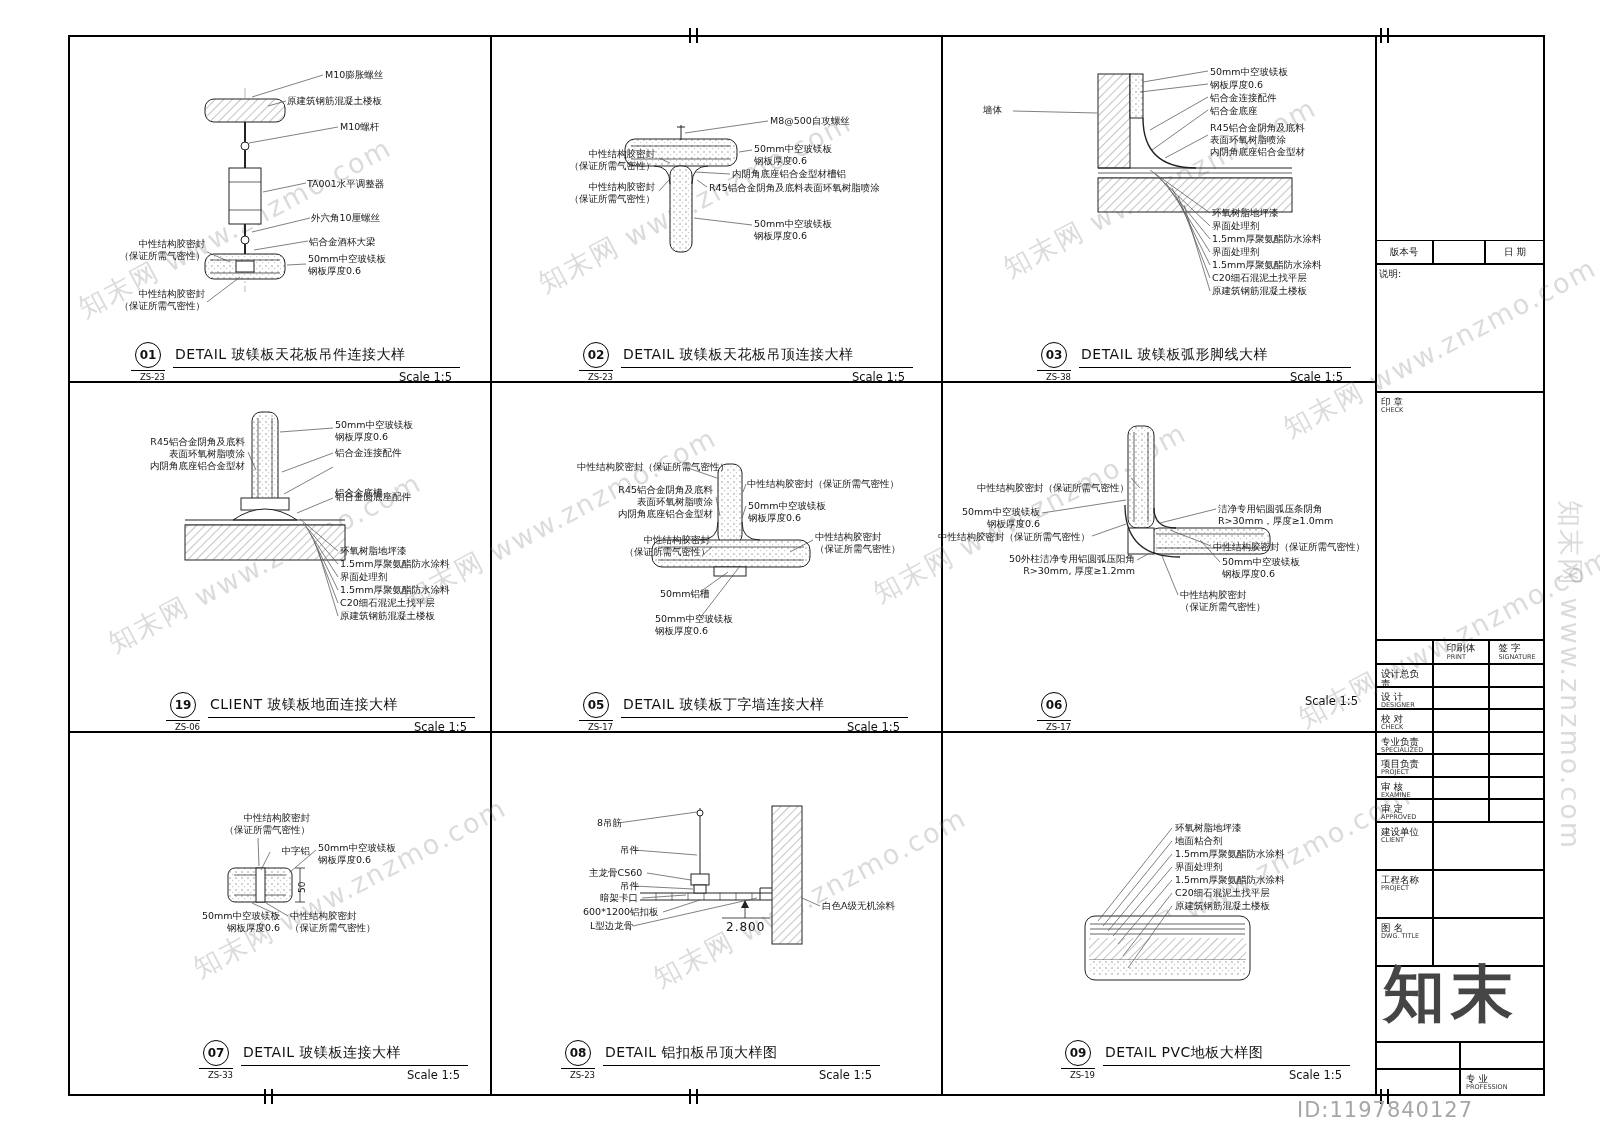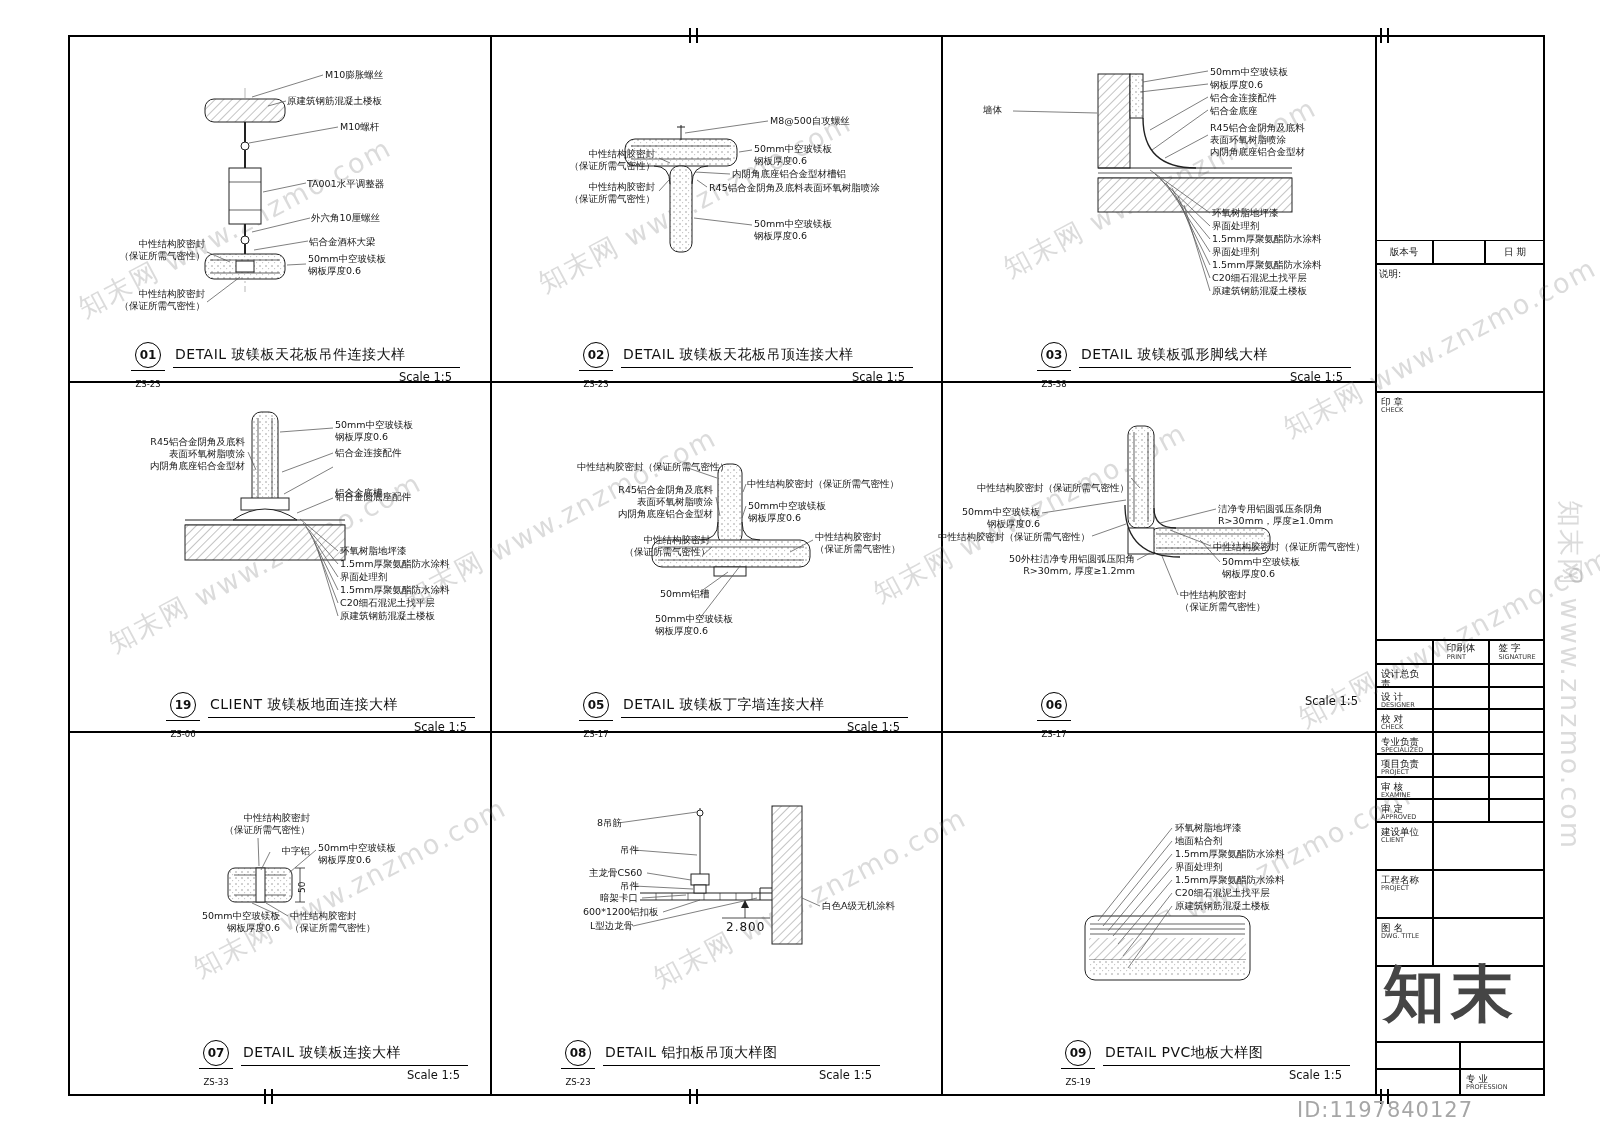--- a/index.html
+++ b/index.html
@@ -12,21 +12,21 @@
   .tick{position:absolute;width:2px;height:15px;background:#000;}
   svg.geo{position:absolute;left:0;top:0;pointer-events:none;}
   .lbl{position:absolute;font-size:9.5px;line-height:1.28;white-space:pre-line;color:#151515;}
   .lbl.ra{text-align:right;}
   .lbl.rot{transform:rotate(-90deg);transform-origin:left top;font-size:9px;}
   .lbl.dimtxt{font-size:12px;letter-spacing:1px;}
   .ptitle{position:absolute;display:flex;align-items:flex-start;gap:7px;}
   .bubble{display:flex;flex-direction:column;align-items:center;width:36px;flex:0 0 auto;}
   .circ{width:26px;height:26px;border:1.5px solid #000;border-radius:50%;display:flex;
         align-items:center;justify-content:center;font-size:12px;font-weight:bold;}
-  .code{font-size:8.5px;margin-top:2px;border-top:1.2px solid #000;padding-top:8px;text-align:center;min-width:34px;}
+  .code{font-size:8.5px;margin-top:2px;border-top:1.2px solid #000;padding-top:1px;text-align:right;min-width:34px;}
   .tmain{flex:1;display:flex;flex-direction:column;min-width:0;}
   .ttext{font-size:14px;letter-spacing:.5px;padding:4px 4px 3px 2px;border-bottom:1.5px solid #000;white-space:nowrap;}
   .tscale{font-size:11.5px;align-self:flex-end;padding:2px 8px 0 0;}
   .tbcell{position:absolute;border:1px solid #000;display:flex;align-items:center;justify-content:center;
           font-size:9.5px;overflow:hidden;}
   .tbcell.tl{align-items:flex-start;justify-content:flex-start;padding:3px;}
   .tb-stack{display:flex;flex-direction:column;align-items:flex-start;line-height:1.1;padding:1px 2px;}
   .tb-cn{font-size:9.5px;}
   .tb-en{font-size:6.5px;color:#333;}
   .wm{position:absolute;color:rgba(125,125,125,.28);font-size:27px;letter-spacing:2px;

